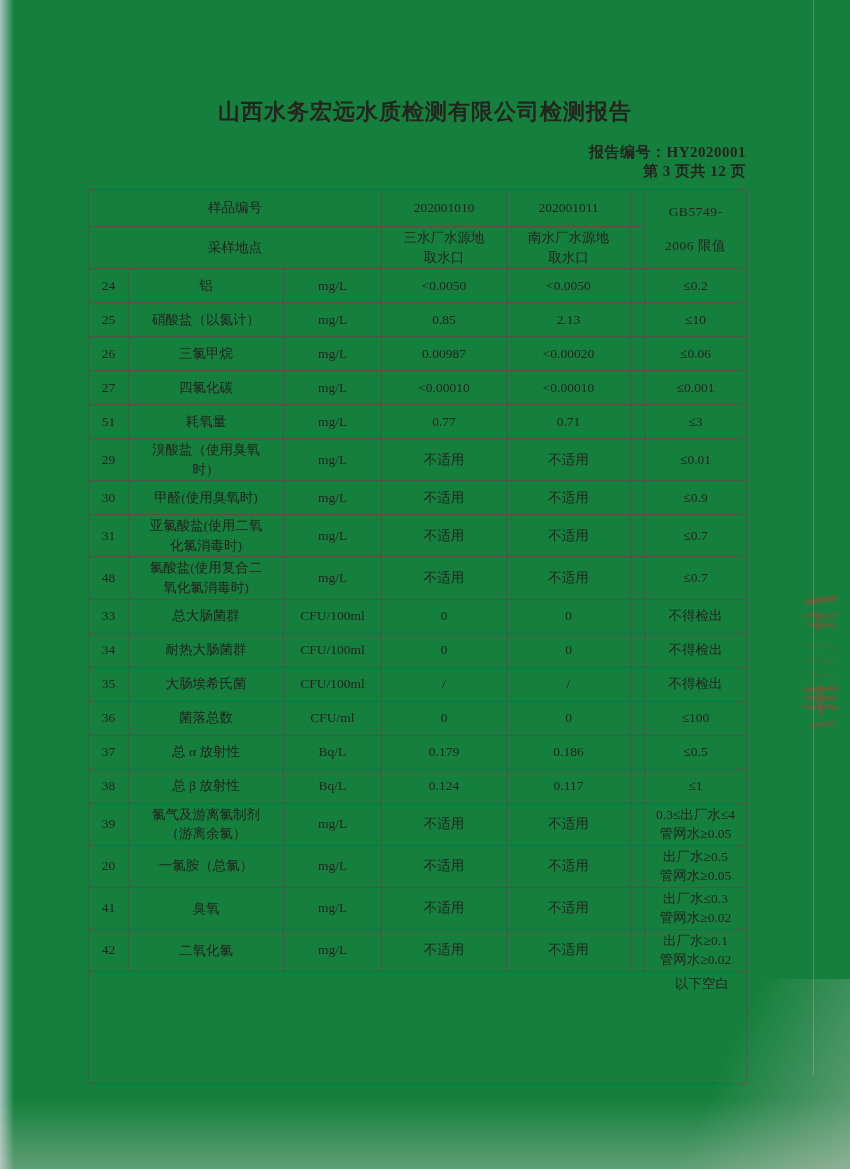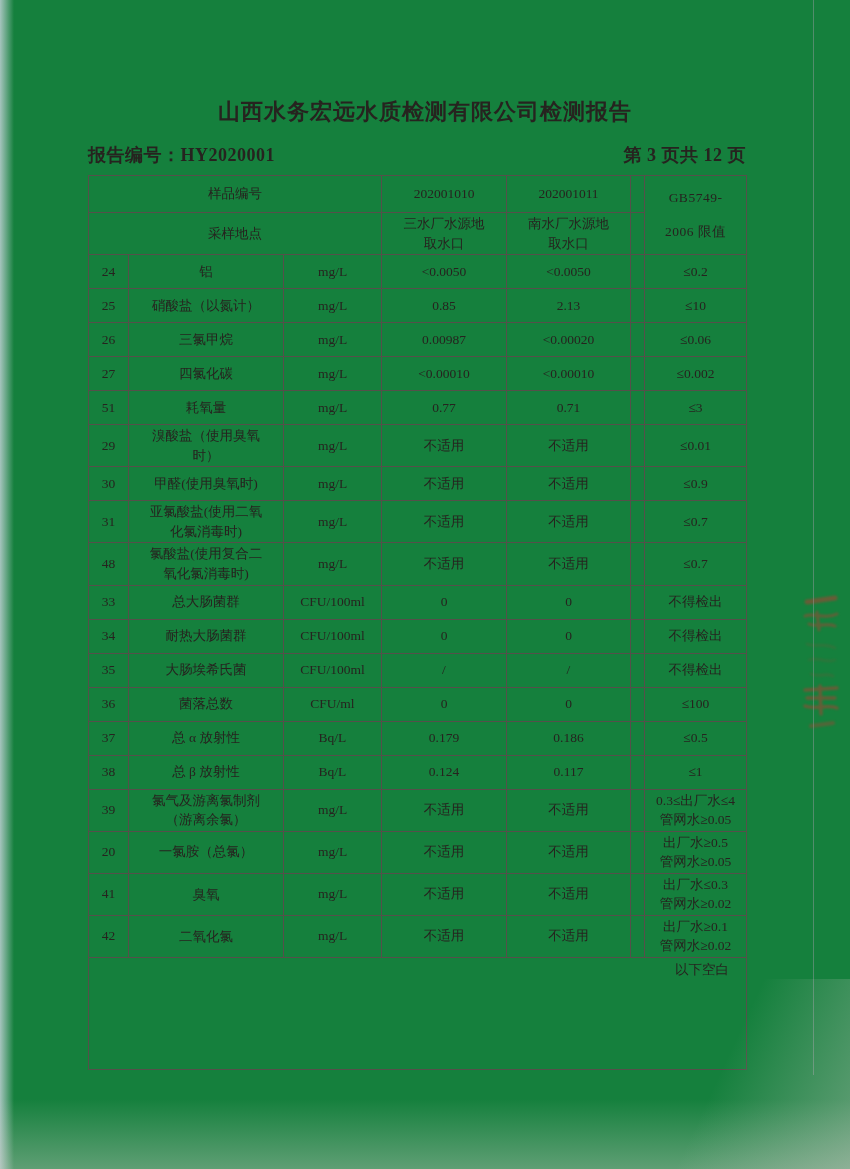--- a/index.html
+++ b/index.html
@@ -31,21 +31,21 @@
 
   .title{
     margin:0;padding-top:97px;
     text-align:center;
     font-size:22px;line-height:29px;
     font-weight:700;letter-spacing:1px;
   }
   .meta{
     margin:17px 0 0 88px;width:658px;
     display:flex;justify-content:space-between;align-items:flex-end;
-    font-size:18px;font-weight:600;letter-spacing:0.5px;
+    font-size:15px;font-weight:600;letter-spacing:0.5px;flex-direction:column;
   }
   table.report{
     margin:8px 0 0 88px;
     width:658px;
     border-collapse:collapse;
     table-layout:fixed;
   }
   table.report td{
     border:1px solid var(--line);
     text-align:center;
@@ -142,21 +142,21 @@
           <td class="gap"></td>
           <td class="preline">≤0.06</td>
         </tr>
         <tr>
           <td>27</td>
           <td class="name preline">四氯化碳</td>
           <td>mg/L</td>
           <td>&lt;0.00010</td>
           <td>&lt;0.00010</td>
           <td class="gap"></td>
-          <td class="preline">≤0.002</td>
+          <td class="preline">≤0.001</td>
         </tr>
         <tr>
           <td>51</td>
           <td class="name preline">耗氧量</td>
           <td>mg/L</td>
           <td>0.77</td>
           <td>0.71</td>
           <td class="gap"></td>
           <td class="preline">≤3</td>
         </tr>

